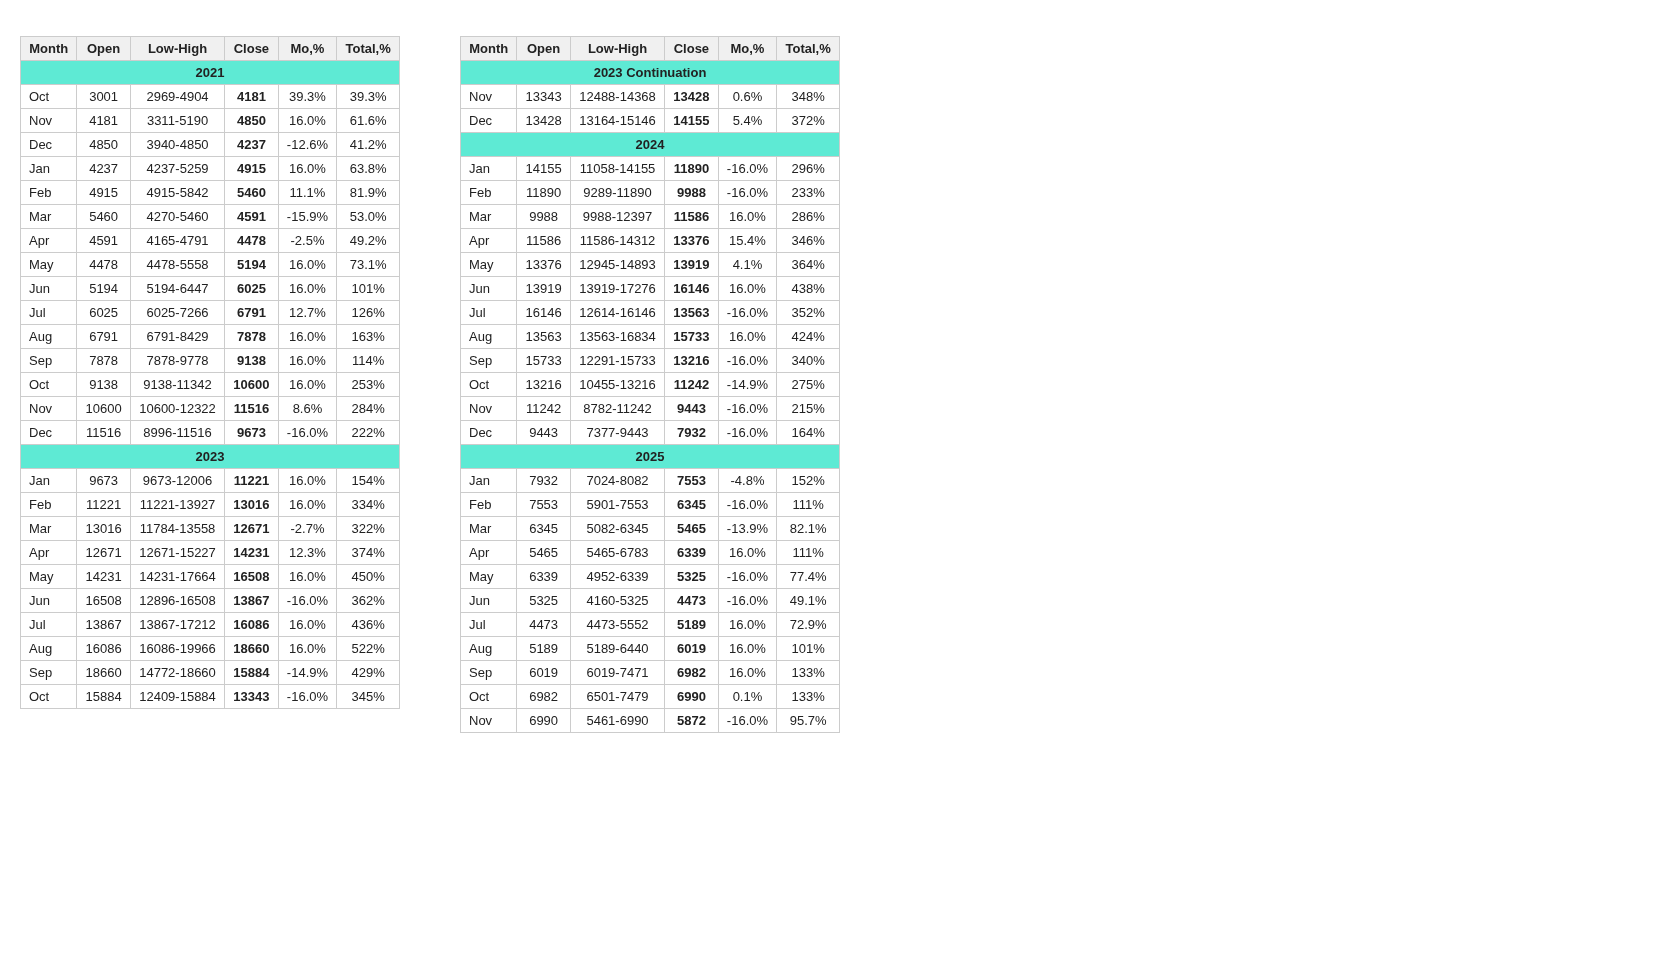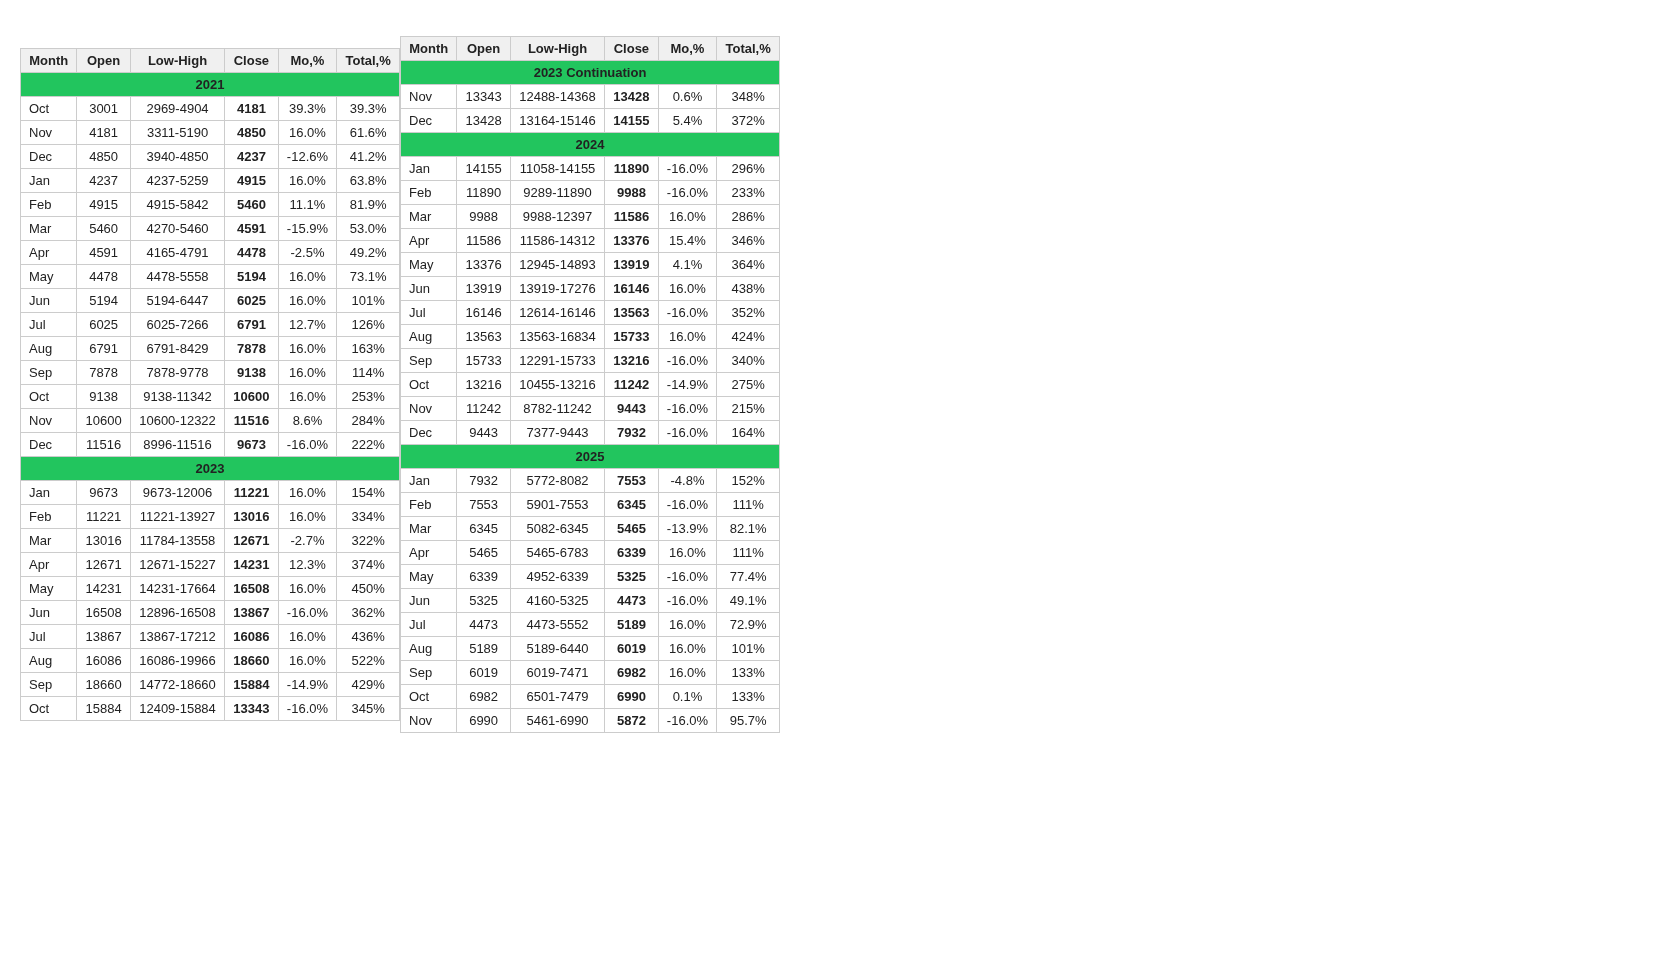--- a/index.html
+++ b/index.html
@@ -11,39 +11,40 @@
       padding: 20px;
     }
     h1 {
       font-size: 22px;
       font-weight: bold;
       margin-bottom: 16px;
       color: #111;
     }
     .tables-wrapper {
       display: flex;
-      align-items: center;
+      gap: 60px;
+      align-items: flex-start;
     }
     table {
       border-collapse: collapse;
       min-width: 380px;
     }
     th, td {
       padding: 4px 8px;
       text-align: center;
       border: 1px solid #ccc;
       white-space: nowrap;
     }
     th {
       font-weight: bold;
       background: #f0f0f0;
     }
     .section-header td {
       font-weight: bold;
-      background: #22c55e;
+      background: #5eead4;
       text-align: center;
     }
     td.month {
       font-weight: normal;
       text-align: left;
     }
     td.close {
       font-weight: bold;
     }
     td.open, td.lowhigh, td.mo, td.total {
@@ -408,21 +409,21 @@
             <td class="close">7932</td>
             <td class="mo">-16.0%</td>
             <td class="total">164%</td>
           </tr>
           <tr class="section-header">
             <td colspan="6">2025</td>
           </tr>
           <tr>
             <td class="month">Jan</td>
             <td class="open">7932</td>
-            <td class="lowhigh">5772-8082</td>
+            <td class="lowhigh">7024-8082</td>
             <td class="close">7553</td>
             <td class="mo">-4.8%</td>
             <td class="total">152%</td>
           </tr>
           <tr>
             <td class="month">Feb</td>
             <td class="open">7553</td>
             <td class="lowhigh">5901-7553</td>
             <td class="close">6345</td>
             <td class="mo">-16.0%</td>

